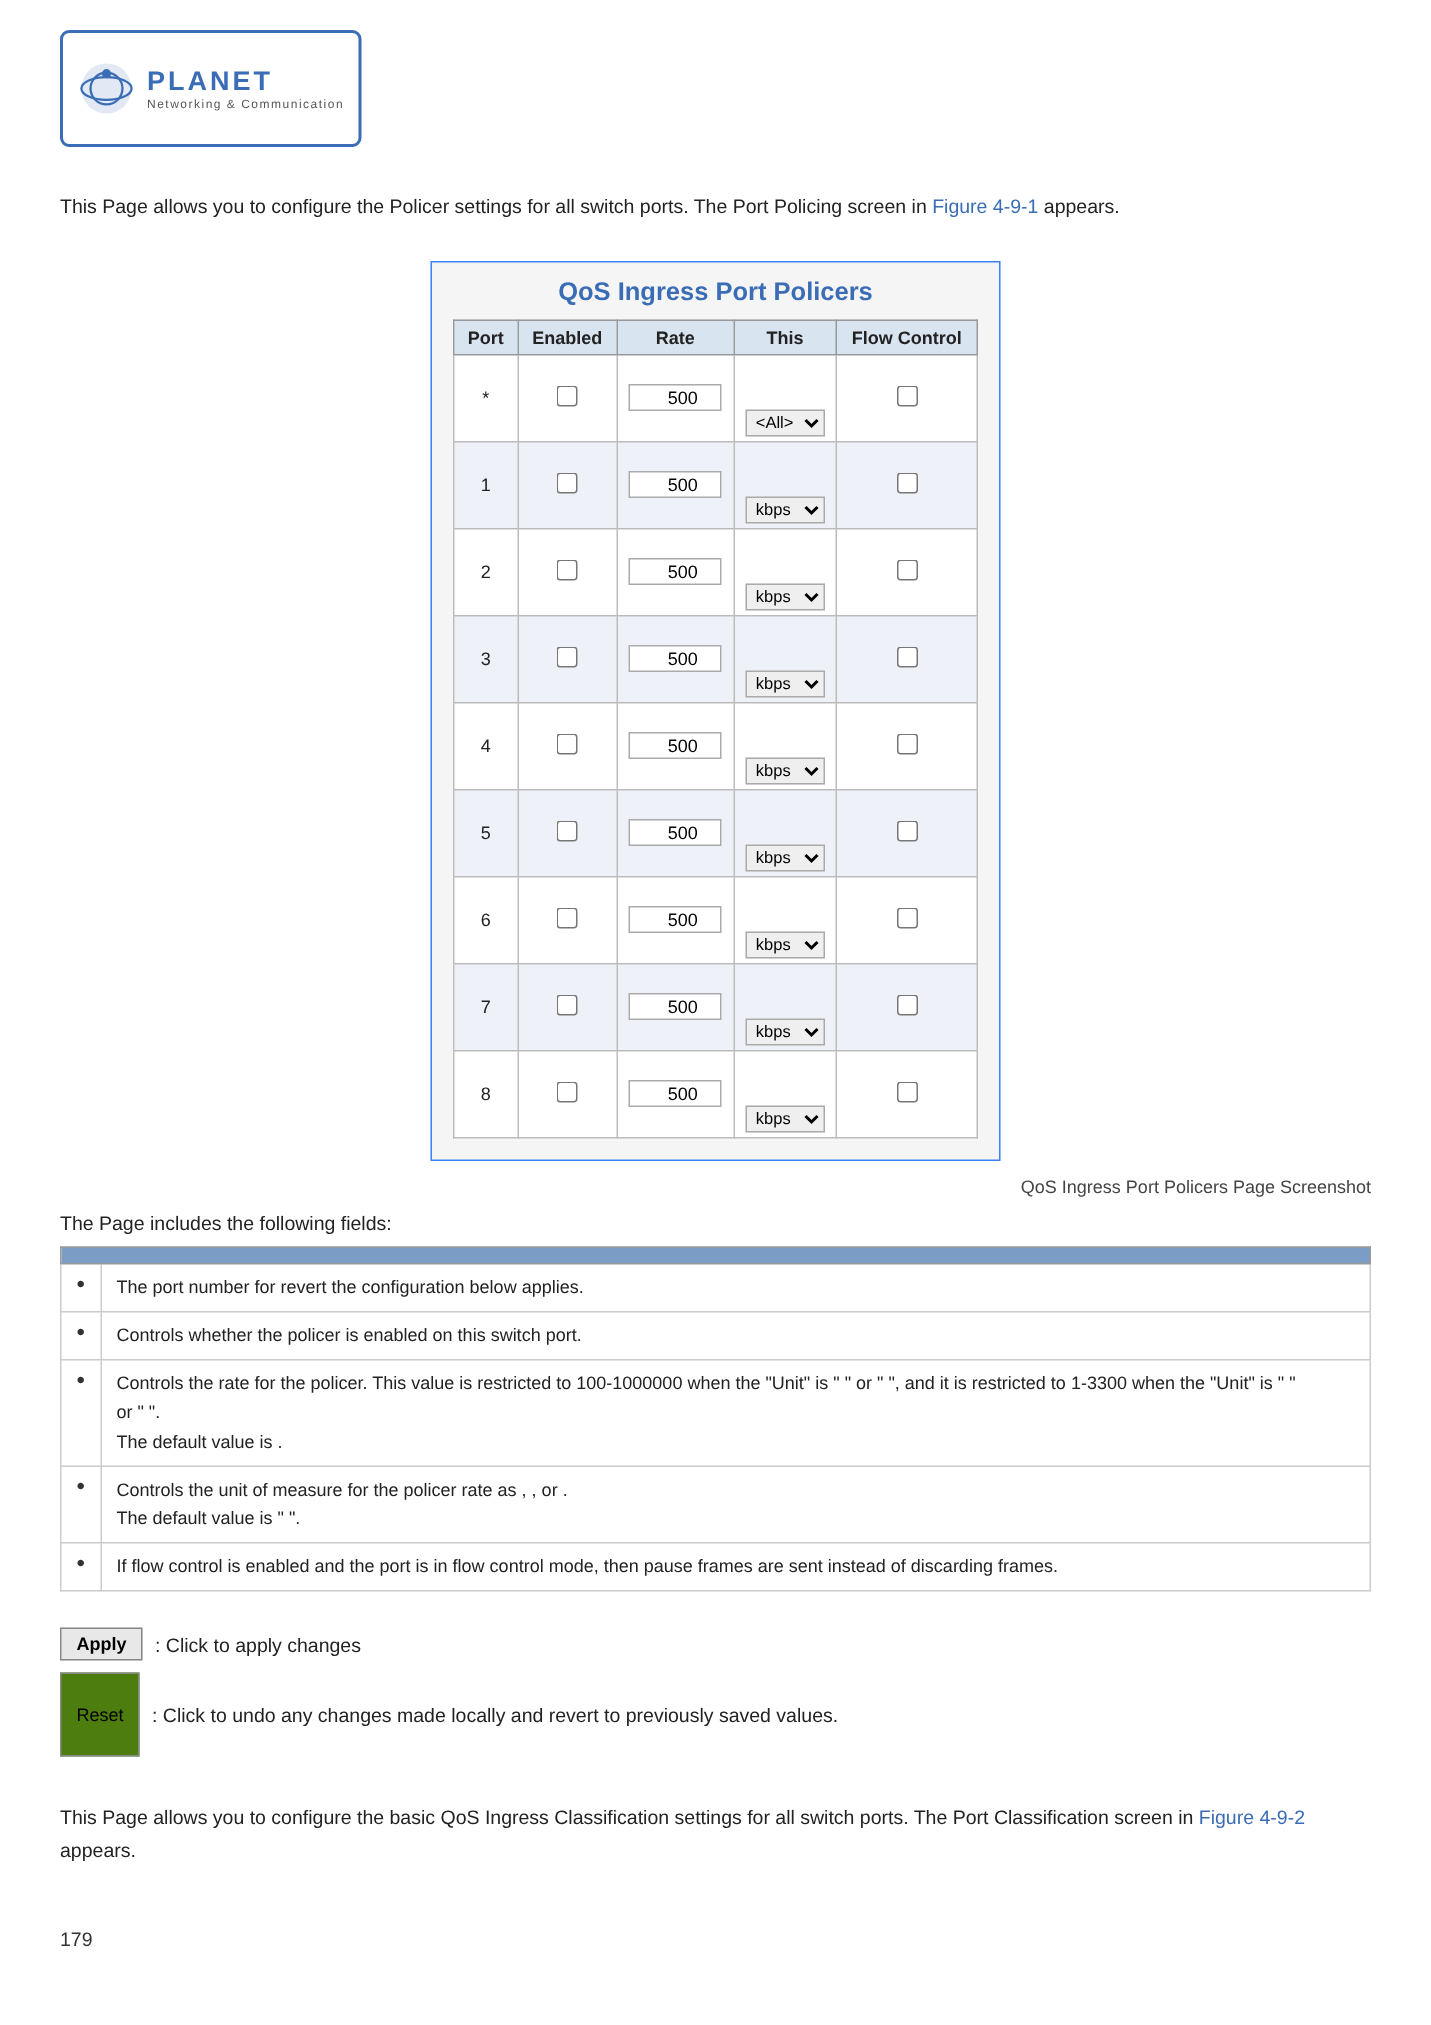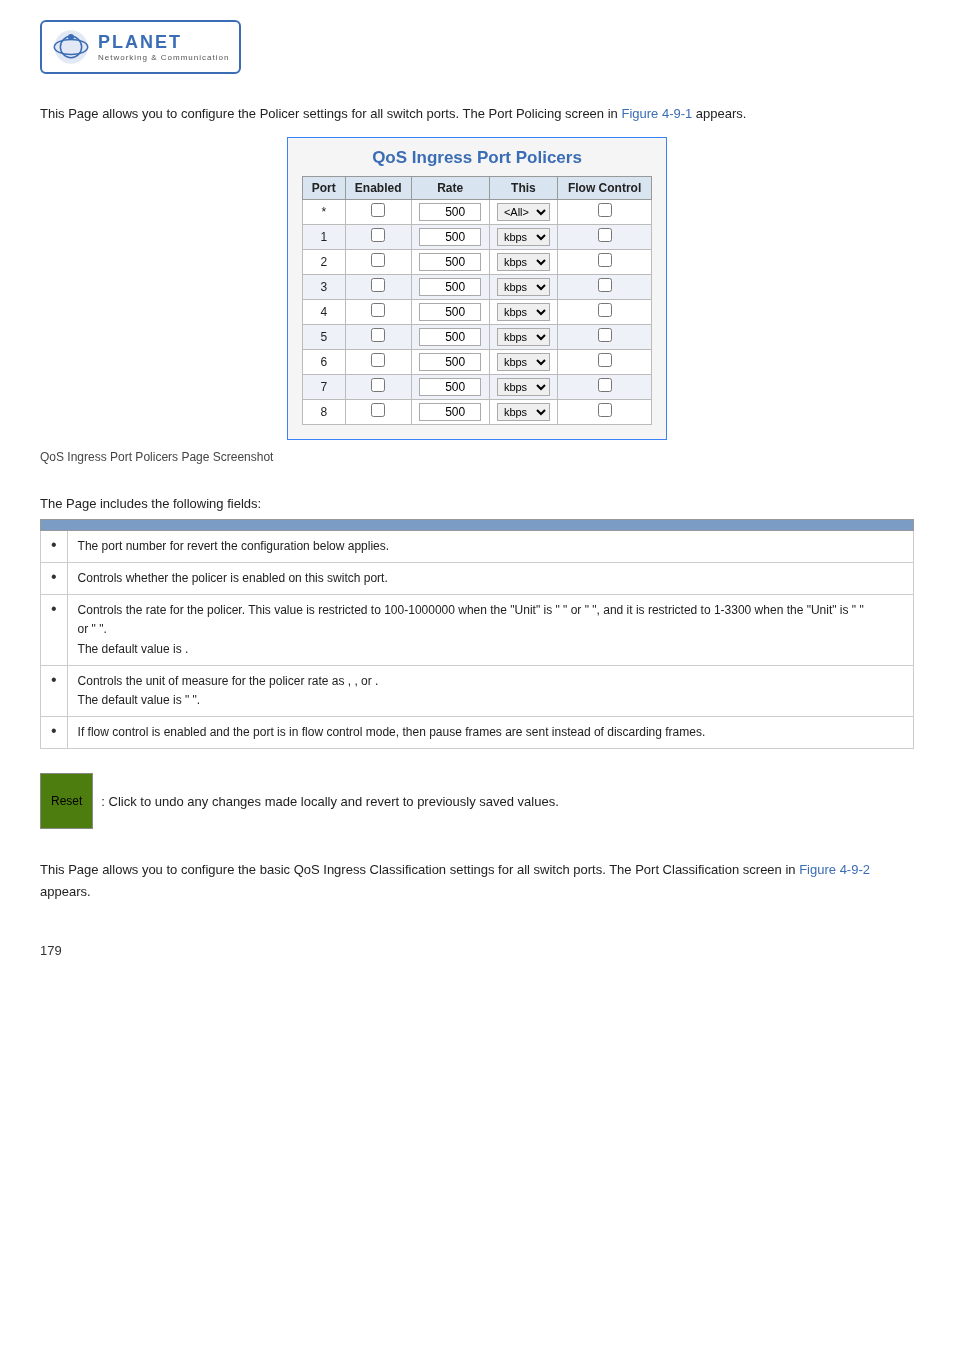--- a/index.html
+++ b/index.html
@@ -13,21 +13,21 @@
       padding: 20px 40px;
     }
     .logo-area {
       display: flex;
       align-items: center;
       margin-bottom: 30px;
     }
     .logo-box {
       border: 2px solid #3a6db5;
       border-radius: 6px;
-      padding: 6px 10px;
+      padding: 18px 10px;
       display: flex;
       align-items: center;
       gap: 8px;
     }
     .logo-icon {
       width: 38px;
       height: 38px;
     }
     .logo-text {
       display: flex;
@@ -38,21 +38,21 @@
       font-weight: bold;
       color: #3a6db5;
       letter-spacing: 2px;
     }
     .logo-sub {
       font-size: 8px;
       color: #555;
       letter-spacing: 1px;
     }
     .intro-text {
-      margin-bottom: 12px;
+      margin-bottom: 25px;
       font-size: 13px;
       line-height: 1.6;
     }
     .intro-text a {
       color: #3a6db5;
       text-decoration: none;
     }
     .table-section {
       display: flex;
       justify-content: center;
@@ -104,26 +104,27 @@
       width: 62px;
       border: 1px solid #aaa;
       padding: 1px 15px;
       font-size: 12px;
       text-align: right;
     }
     .qos-table select {
       font-size: 11px;
       border: 1px solid #aaa;
       padding: 1px 2px;
+      margin-top: 33px;
     }
     .caption-text {
-      text-align: left;
+      text-align: right;
       font-size: 12px;
       color: #444;
-      margin-bottom: 32px;
+      margin-bottom: 10px;
     }
     .fields-intro {
       font-size: 13px;
       margin-bottom: 8px;
     }
     .fields-table {
       border-collapse: collapse;
       width: 100%;
       margin-bottom: 24px;
     }
@@ -333,20 +334,24 @@
       </tr>
       <tr>
         <td><span class="bullet-dot">•</span></td>
         <td style="font-size: 12px; line-height: 1.6; white-space: pre-line;">If flow control is enabled and the port is in flow control mode, then pause frames are sent instead of discarding frames.</td>
       </tr>
     </tbody>
 </table>
 
 <div class="button-section">
   <div class="btn-row">
+    <button class="btn-apply">Apply</button>
+    <span class="btn-label">: Click to apply changes</span>
+  </div>
+  <div class="btn-row">
     <button class="btn-reset">Reset</button>
     <span class="btn-label">: Click to undo any changes made locally and revert to previously saved values.</span>
   </div>
 </div>
 
 <div class="bottom-text">
   <span>This Page allows you to configure the basic QoS Ingress Classification settings for all switch ports. The Port Classification
 screen in </span><a href="#">Figure 4-9-2</a><span> appears.</span>
 </div>
 

